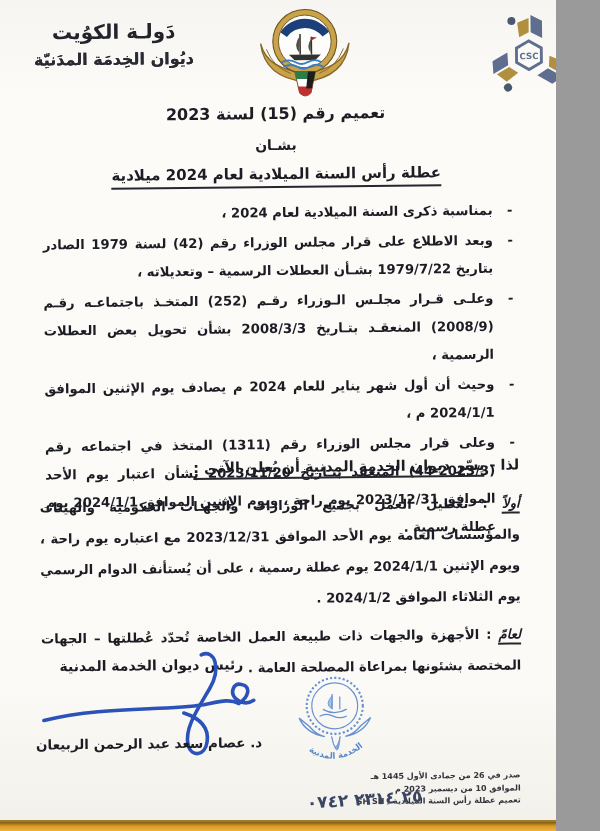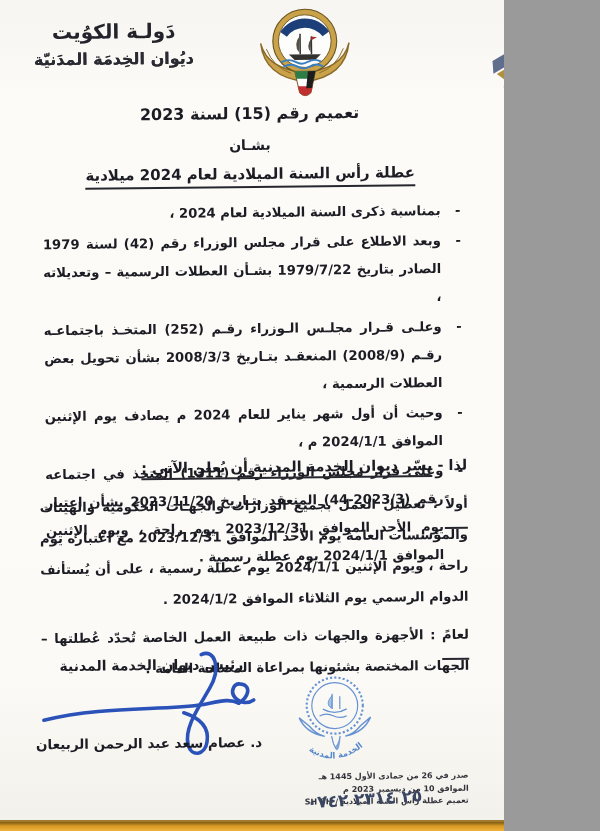--- a/index.html
+++ b/index.html
@@ -1,17 +1,17 @@
 <!DOCTYPE html>
 <html lang="ar"><head>
 <meta charset="utf-8">
 <style>
   html,body{margin:0;padding:0;background:#9a9a9a;}
   .page{
-    position:relative;width:504px;height:831px;overflow:hidden;
+    position:relative;width:556px;height:831px;overflow:hidden;
     background:linear-gradient(180deg,#f6f5f1 0%,#fcfbf8 12%,#fbfaf6 82%,#f2f0ea 100%);
     font-family:"DejaVu Sans",sans-serif;color:#1c1c24;font-weight:700;
   }
   .tilt{position:absolute;inset:0;transform:rotate(-0.6deg);transform-origin:50% 42%;}
   
   .brand-left{position:absolute;left:28px;top:18px;width:178px;text-align:center;direction:rtl;}
   .brand-state{font-size:20px;letter-spacing:1px;color:#23232b;}
   .brand-agency{font-size:16px;margin-top:6px;color:#2a2a33;letter-spacing:.5px;
     text-shadow:0 0 .6px #2a2a33;}
   .emblem{position:absolute;left:256px;top:6px;}
@@ -26,21 +26,21 @@
   .preamble{position:absolute;top:199px;right:38px;left:44px;direction:rtl;}
   .bullet{position:relative;padding-right:24px;font-size:13.2px;line-height:28px;
     text-align:justify;margin-bottom:2px;}
   .bullet .mark{position:absolute;right:4px;top:0;}
   
   .lead{position:absolute;top:459px;right:38px;font-size:14.5px;direction:rtl;}
   .lead .u{border-bottom:2px solid #26262e;padding-bottom:2px;}
   .items{position:absolute;top:490px;right:38px;left:38px;direction:rtl;}
   .item{font-size:13.2px;line-height:31px;text-align:justify;}
   .item+.item{margin-top:7px;}
-  .item .label{border-bottom:2px solid #26262e;padding-bottom:16px;}
+  .item .label{border-bottom:2px solid #26262e;padding-bottom:1px;font-style:italic;}
   
   .sig-title{position:absolute;left:48px;top:656px;width:200px;text-align:center;
     font-size:14px;direction:rtl;}
   .sig-name{position:absolute;left:30px;top:734px;width:230px;text-align:center;
     font-size:13.5px;direction:rtl;}
   .sig-scribble{position:absolute;left:30px;top:646px;}
   .stamp{position:absolute;left:280px;top:674px;opacity:.92;}
   
   .footer-dates{position:absolute;right:40px;top:772px;width:190px;direction:rtl;
     text-align:right;font-size:8px;line-height:12.5px;font-weight:700;color:#33333b;}

